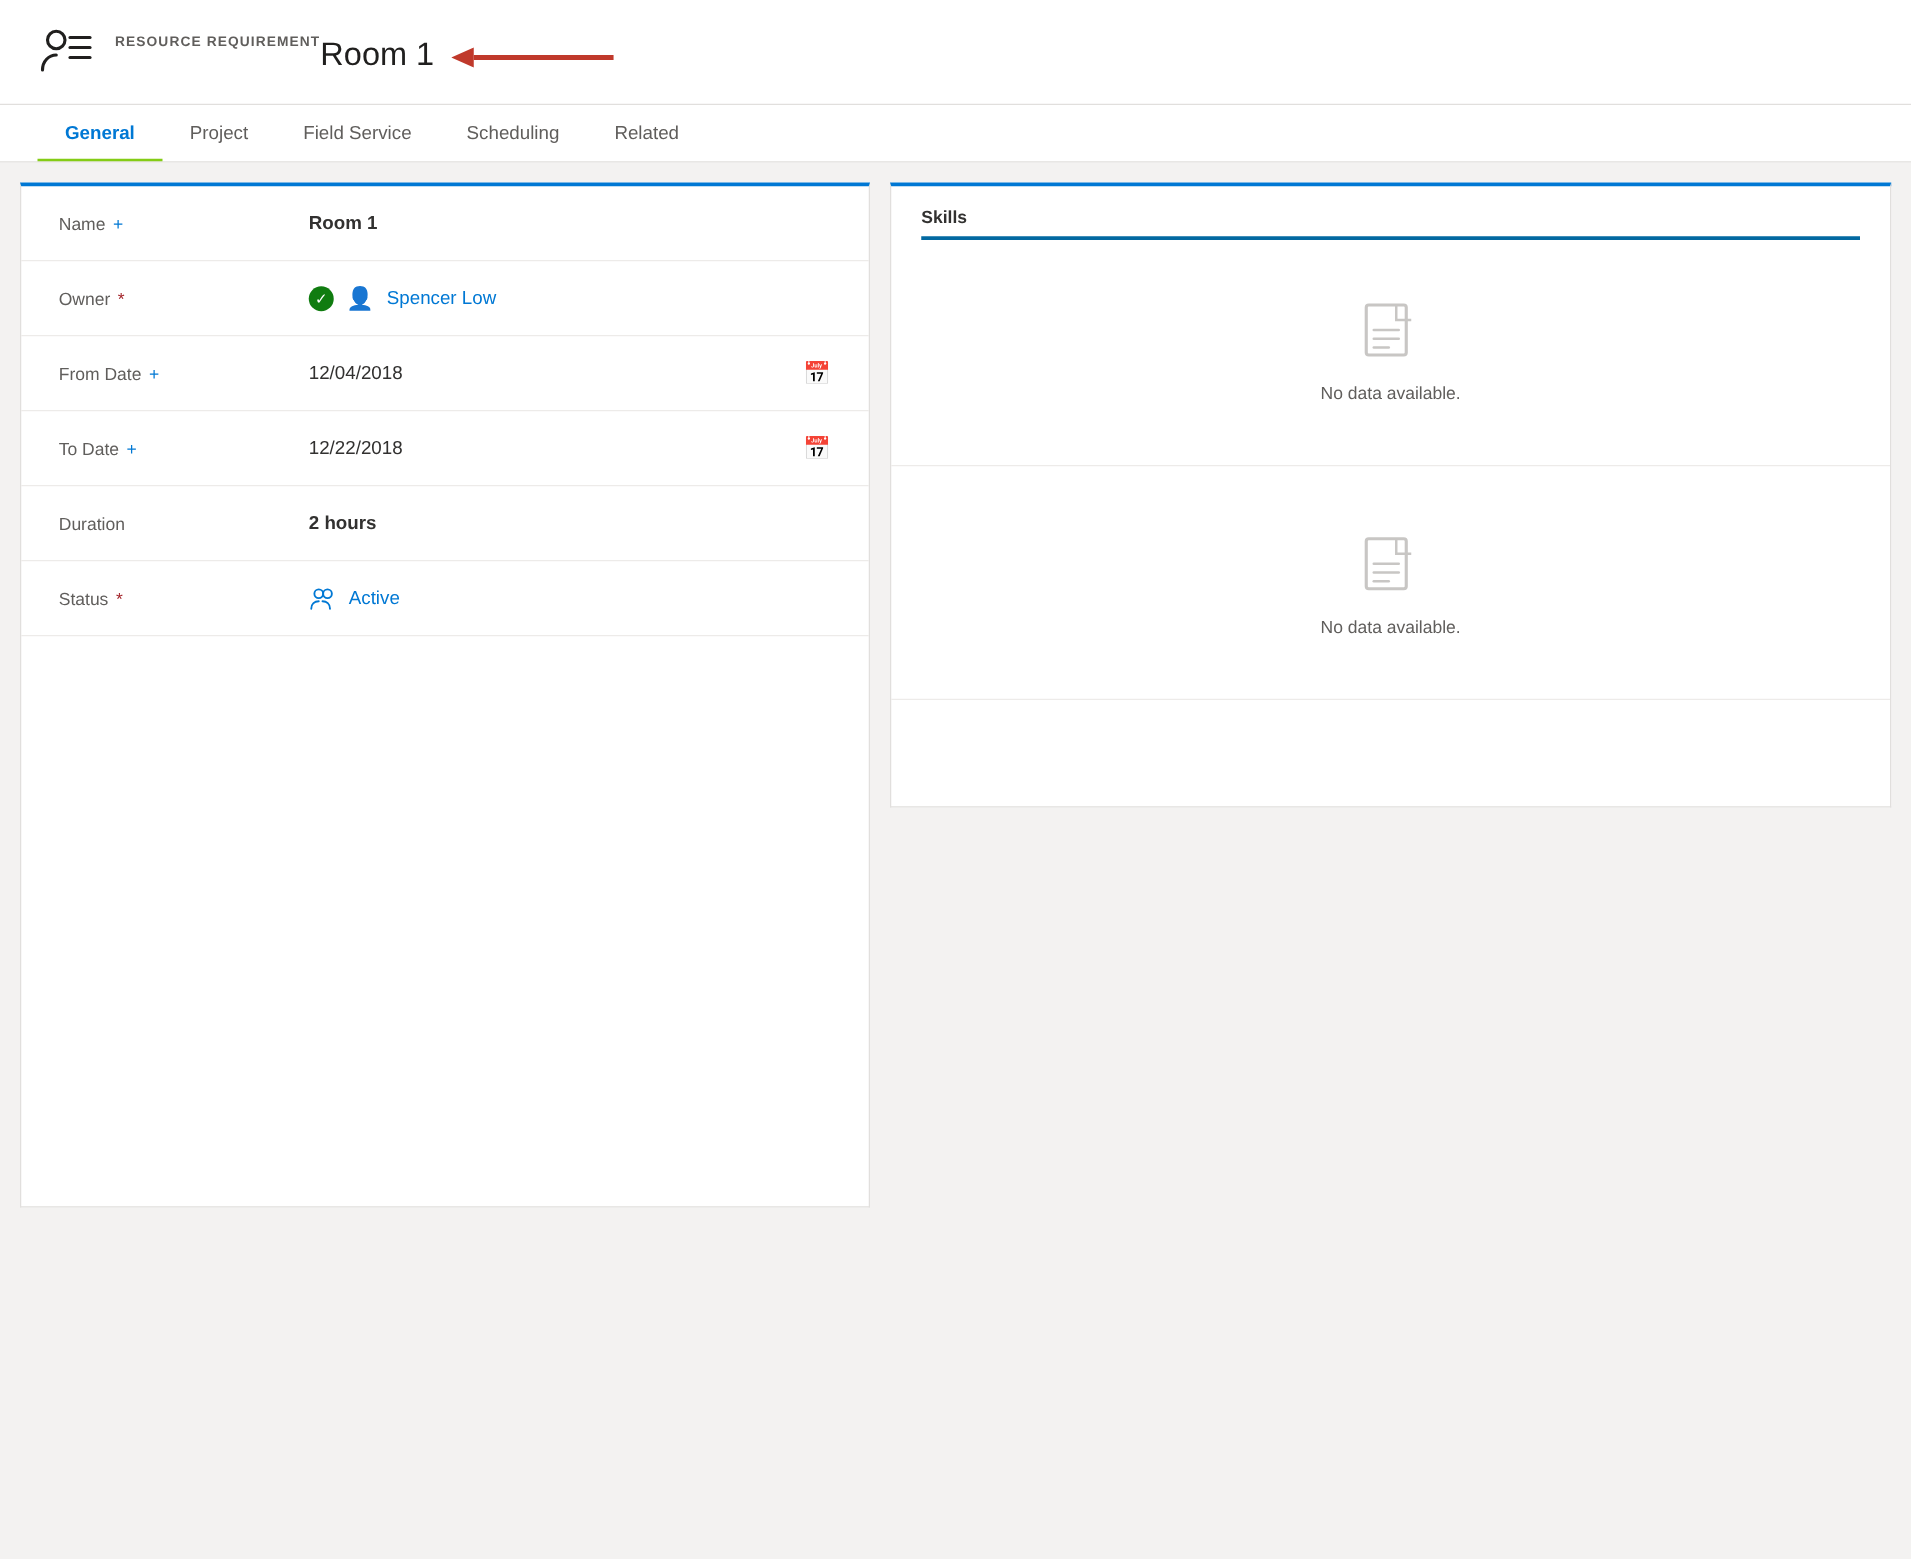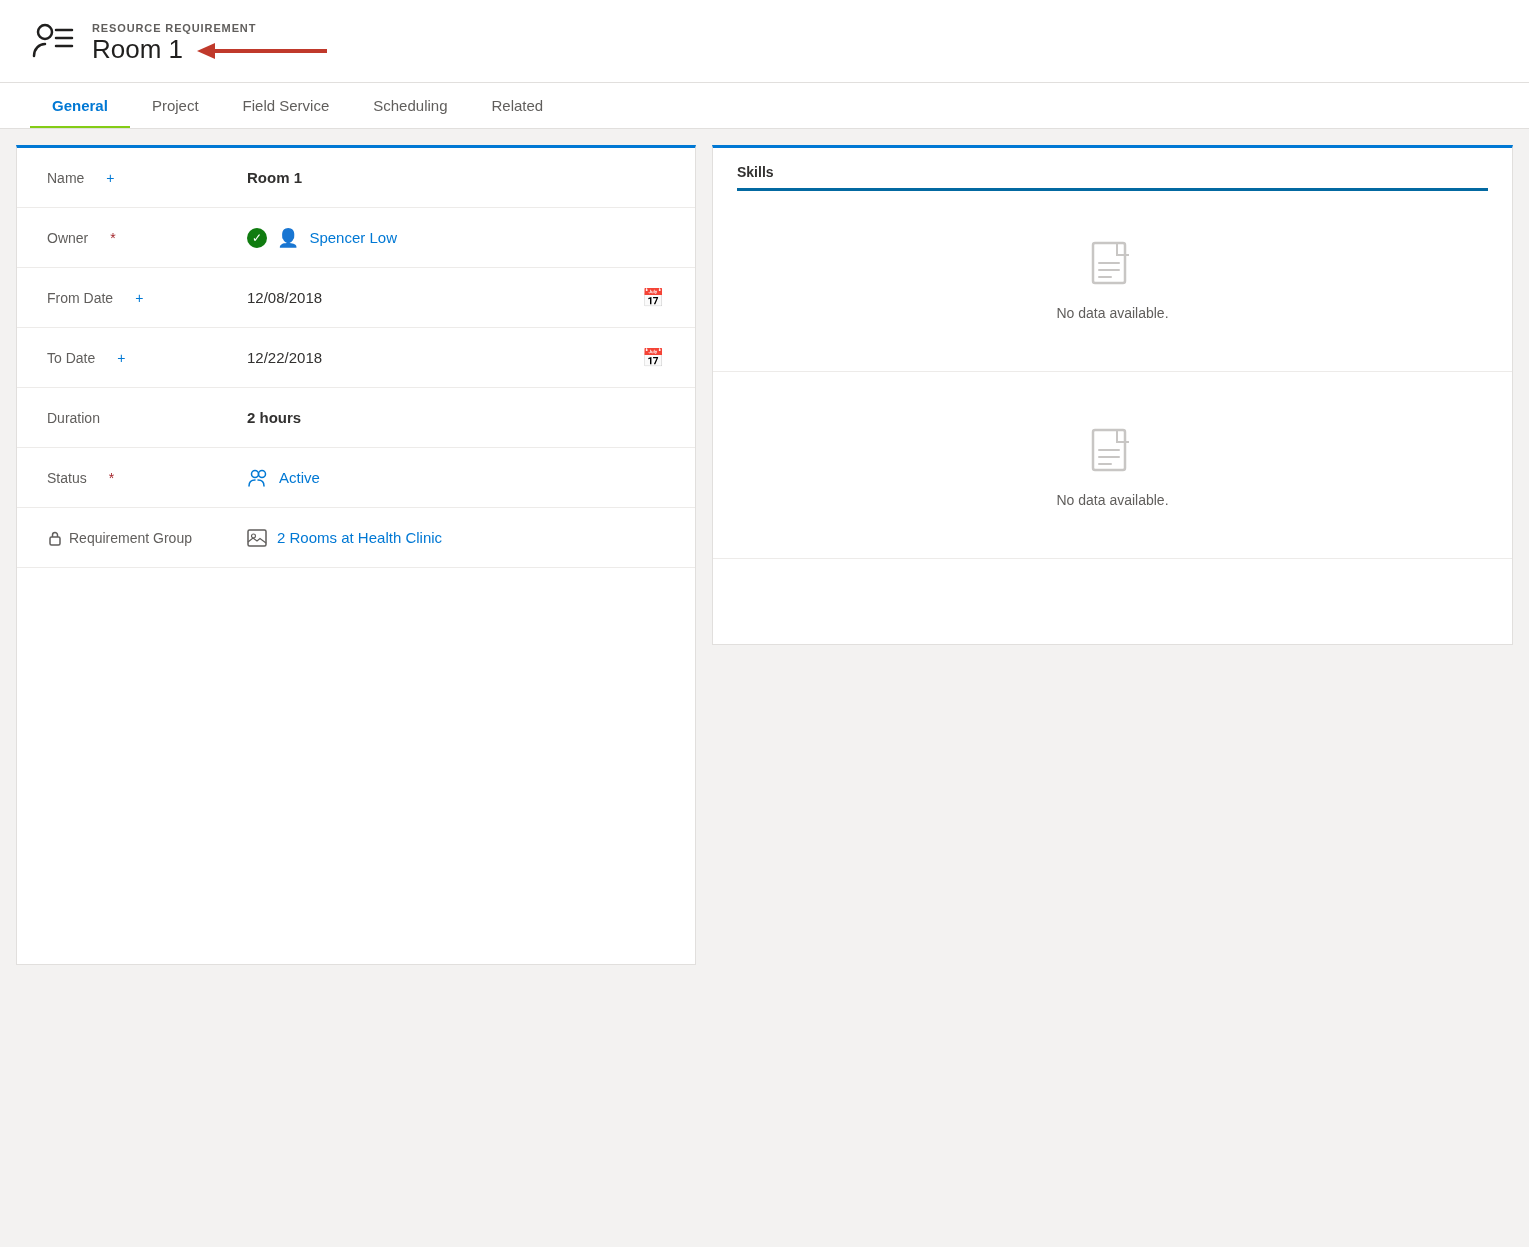--- a/index.html
+++ b/index.html
@@ -20,21 +20,21 @@
       align-items: center;
       gap: 18px;
     }
     .header-icon {
       font-size: 38px;
       color: #323130;
       line-height: 1;
     }
     .header-text {
       display: flex;
-      flex-direction: column;
+      flex-direction: row;
     }
     .header-label {
       font-size: 11px;
       font-weight: 600;
       color: #605e5c;
       letter-spacing: 0.08em;
       text-transform: uppercase;
     }
     .header-title {
       font-size: 26px;
@@ -102,21 +102,21 @@
       border-bottom: 1px solid #edebe9;
       min-height: 60px;
     }
     .field-label {
       width: 200px;
       font-size: 14px;
       color: #605e5c;
       flex-shrink: 0;
       display: flex;
       align-items: flex-end;
-      gap: 22px;
+      gap: 6px;
     }
     .field-required {
       color: #a4262c;
       font-size: 14px;
     }
     .field-required-blue {
       color: #0078d4;
       font-size: 14px;
     }
     .field-value {
@@ -256,21 +256,21 @@
         <span>Spencer Low</span>
       </div>
     </div>
 
     <div class="field-row">
       <div class="field-label">
         <span>From Date</span>
         <span class="field-required-blue">+</span>
       </div>
       <div class="field-value" style="display:flex; justify-content:space-between; width:100%;">
-        <span>12/08/2018</span>
+        <span>12/04/2018</span>
         <span class="calendar-icon">📅</span>
       </div>
     </div>
 
     <div class="field-row">
       <div class="field-label">
         <span>To Date</span>
         <span class="field-required-blue">+</span>
       </div>
       <div class="field-value" style="display:flex; justify-content:space-between; width:100%;">
@@ -298,38 +298,20 @@
           <circle cx="8" cy="7" r="3.5" stroke="#0078d4" stroke-width="1.5" fill="none"></circle>
           <circle cx="15" cy="7" r="3.5" stroke="#0078d4" stroke-width="1.5" fill="none"></circle>
           <path d="M2 19c0-4 2.7-6 6-6" stroke="#0078d4" stroke-width="1.5" stroke-linecap="round" fill="none"></path>
           <path d="M11 13c3.3 0 6 2 6 6" stroke="#0078d4" stroke-width="1.5" stroke-linecap="round" fill="none"></path>
         </svg>
         <span>Active</span>
       </div>
     </div>
 
 
-    <div class="field-row">
-      <div class="field-label" style="display:flex; align-items:center; gap:6px;">
-        <svg width="16" height="16" viewBox="0 0 16 16" fill="none">
-          <rect x="3" y="7" width="10" height="8" rx="1.5" stroke="#605e5c" stroke-width="1.5" fill="none"></rect>
-          <path d="M5.5 7V5a2.5 2.5 0 015 0v2" stroke="#605e5c" stroke-width="1.5" fill="none"></path>
-        </svg>
-        <span>Requirement Group</span>
-      </div>
-      <div class="field-value link">
-
-        <svg width="20" height="18" viewBox="0 0 20 18" fill="none">
-          <rect x="1" y="1" width="18" height="16" rx="1.5" stroke="#605e5c" stroke-width="1.5" fill="none"></rect>
-          <circle cx="6.5" cy="7" r="2" stroke="#605e5c" stroke-width="1.2" fill="none"></circle>
-          <path d="M1 13l5-4 4 3 3-2.5 6 4.5" stroke="#605e5c" stroke-width="1.2" fill="none"></path>
-        </svg>
-        <span>2 Rooms at Health Clinic</span>
-      </div>
-    </div>
 
     <div class="field-row" style="min-height:50px; border-bottom:none;"></div>
 
   </div>
 
   <div class="right-panel">
 
     <div class="panel-section">
       <div class="panel-section-title">Skills</div>
       <div class="no-data-area">

